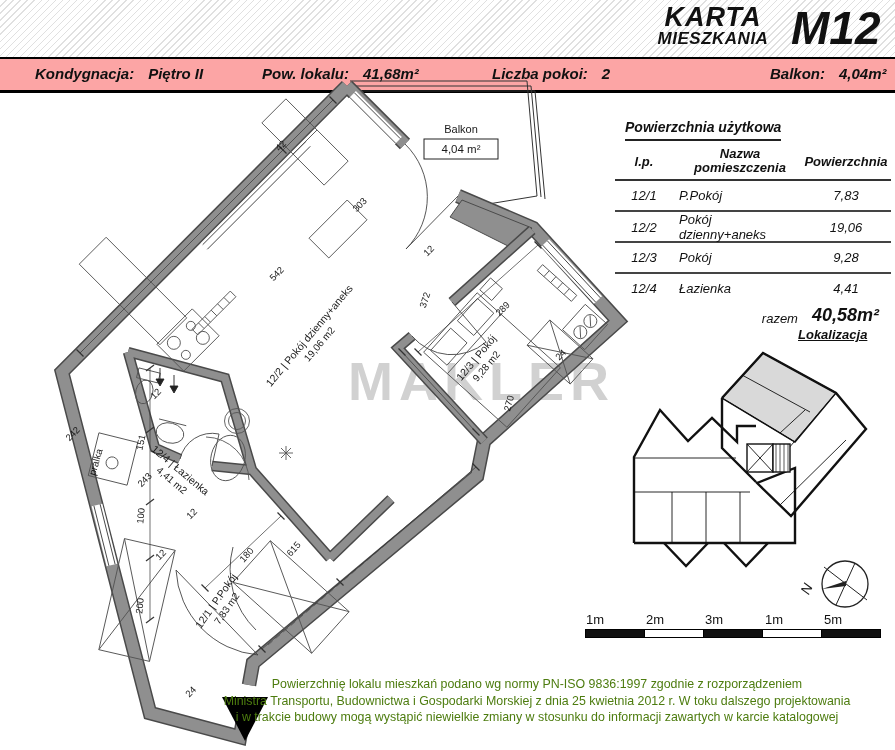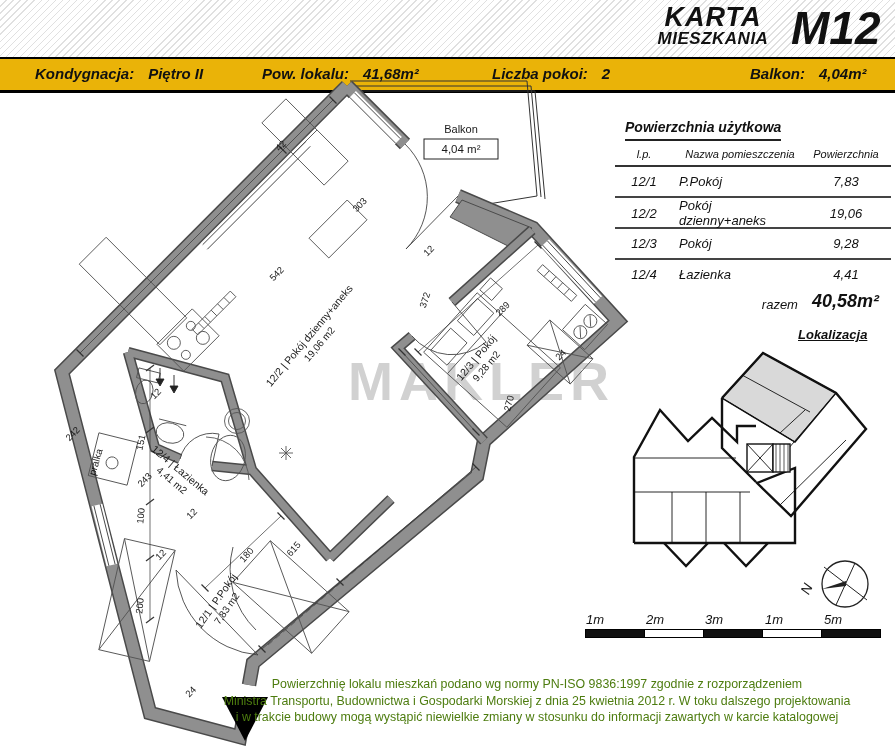--- a/index.html
+++ b/index.html
@@ -7,47 +7,47 @@
         font-family:"Liberation Sans",sans-serif;color:#111;}
   
   .hatch{position:absolute;left:0;top:0;width:895px;height:57px;
          background:repeating-linear-gradient(135deg,#ffffff 0 4px,#e0e0e0 4px 5px);}
   .title-col{position:absolute;left:637px;top:4px;width:152px;text-align:center;}
   .t1{font-size:27px;font-weight:bold;font-style:italic;letter-spacing:1px;line-height:26px;}
   .t2{font-size:17px;font-weight:bold;font-style:italic;letter-spacing:.5px;line-height:18px;}
   .m12{position:absolute;left:791px;top:0px;width:104px;font-size:46px;font-weight:bold;
        font-style:italic;line-height:56px;}
   
-  .infobar{position:absolute;left:0;top:57px;width:895px;height:31px;background:#eab308;
+  .infobar{position:absolute;left:0;top:57px;width:895px;height:31px;background:#fca5a5;
            border-top:2px solid #000;border-bottom:3px solid #000;}
   .info-item{position:absolute;top:0;height:31px;line-height:29px;font-size:15px;
              font-weight:bold;font-style:italic;white-space:nowrap;}
   .info-item .val{margin-left:14px;}
-  .i0{left:35px}.i1{left:262px}.i2{left:492px}.i3{left:750px}
+  .i0{left:35px}.i1{left:262px}.i2{left:492px}.i3{left:770px}
   
   .tbl{position:absolute;left:615px;top:118px;width:276px;font-style:italic;}
   .tbl-title{font-size:14px;font-weight:bold;border-bottom:2px solid #222;
              display:inline-block;margin-left:10px;padding-bottom:4px;}
   .trow{display:grid;grid-template-columns:58px 128px 90px;align-items:center;}
-  .thead{font-weight:normal;font-size:11px;text-align:center;margin-top:6px;
+  .thead{font-weight:bold;font-size:13px;text-align:center;margin-top:6px;
          border-bottom:2px solid #333;padding-bottom:4px;}
   .thead .c2{line-height:14px;}
   .tr{font-size:13px;height:29px;border-bottom:2px solid #444;}
   .tr.last{border-bottom:none;}
   .c1{text-align:center;}
   .c2{text-align:left;padding-left:6px;}
   .c3{text-align:center;}
   .razem{display:flex;justify-content:flex-end;align-items:flex-end;margin-top:2px;}
   .razem .rl{font-size:13px;margin-right:14px;}
   .razem .rv{font-size:18px;font-weight:bold;margin-right:12px;}
   .lok-title{position:absolute;left:798px;top:327px;width:80px;font-size:13px;font-weight:bold;
              font-style:italic;text-decoration:underline;}
   
   .scale{position:absolute;left:586px;top:612px;width:300px;}
-  .scale-labels{position:relative;height:17px;font-size:13px;font-style:italic;text-align:right;}
+  .scale-labels{position:relative;height:17px;font-size:13px;text-align:right;}
   .scale-labels span{position:absolute;top:0;}
   .sl0{left:0}.sl1{left:60px}.sl2{left:119px}.sl3{left:179px}.sl4{left:238px}
   .scale-bar{display:flex;height:9px;}
   .seg{width:60px;border:1px solid #000;margin-left:-1px;box-sizing:border-box;}
   .seg.b{background:#111;}
   .seg.w{background:#fff;}
   
   .footer{position:absolute;left:180px;top:676px;width:714px;text-align:center;
           font-size:12.4px;line-height:16.6px;color:#4d7c0f;}
   svg{position:absolute;left:0;top:0;}

